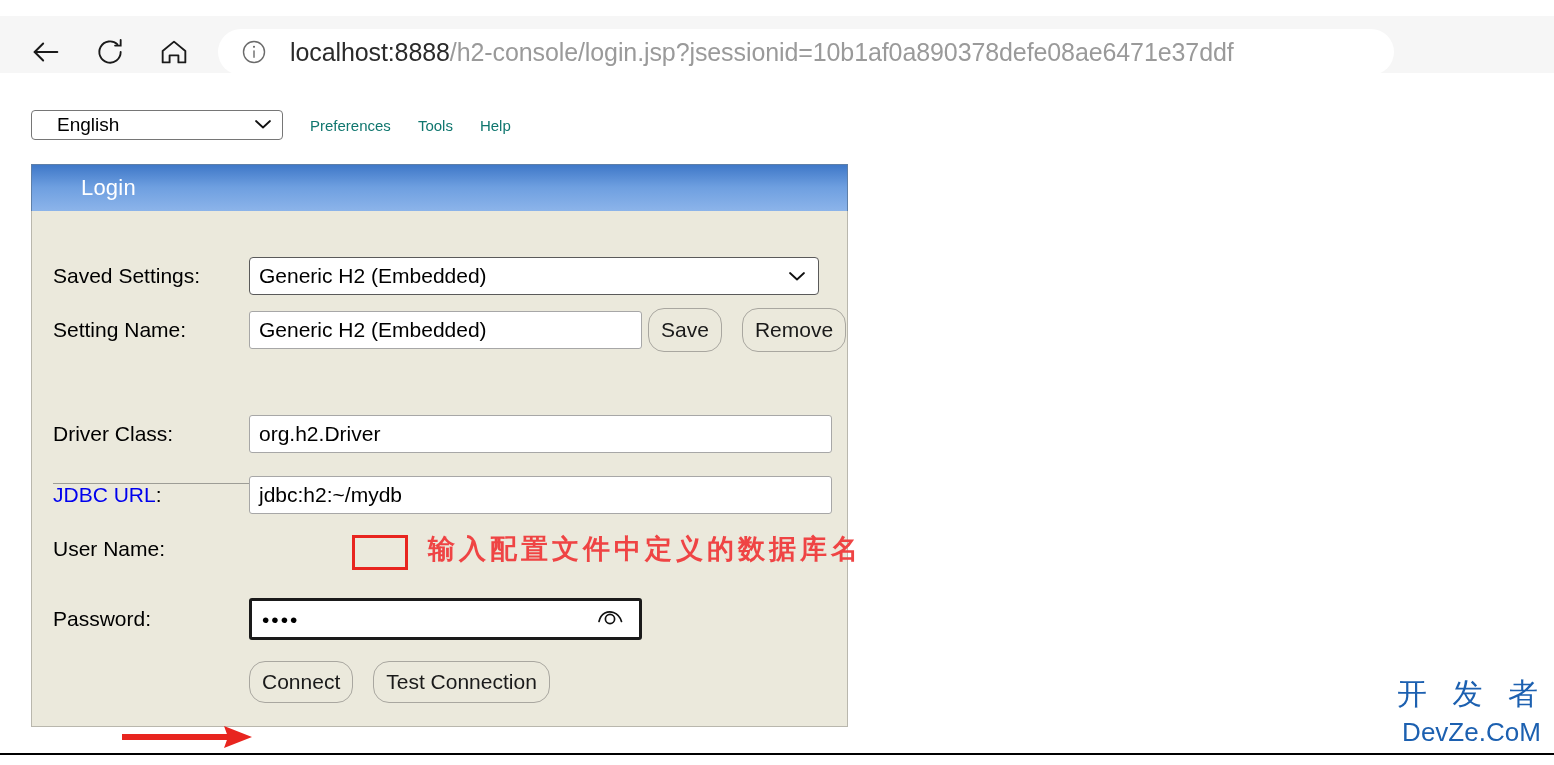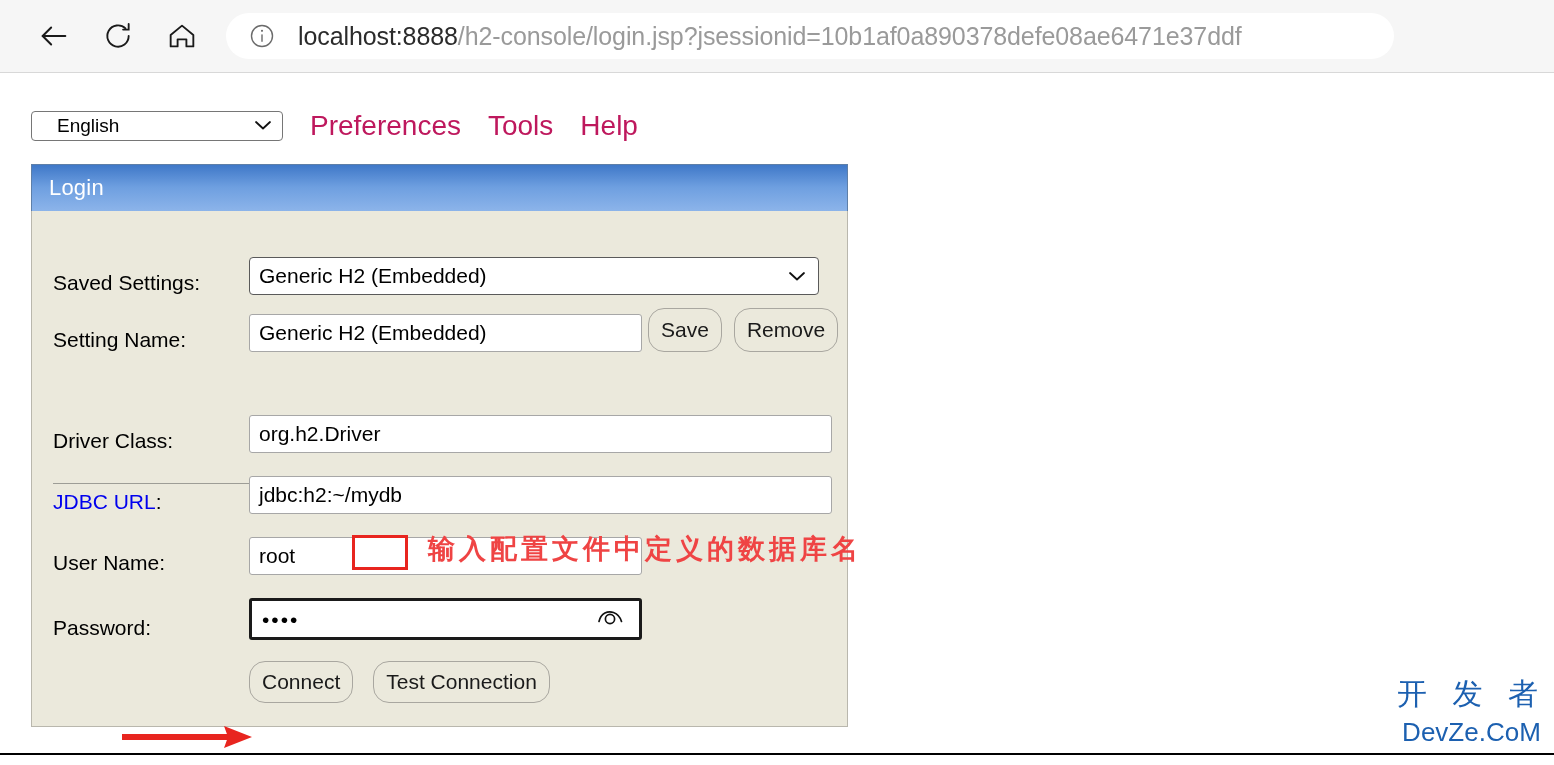--- a/index.html
+++ b/index.html
@@ -6,25 +6,25 @@
   html, body {
     margin: 0; padding: 0;
     width: 1554px; height: 765px;
     background: #ffffff;
     font-family: "Liberation Sans", sans-serif;
     overflow: hidden;
   }
 
   
   .browser-bar {
-    position: absolute; left: 0; top: 0;
+    position: absolute; left: 0; top: 16px;
     width: 1554px; height: 73px;
     background: #f6f6f6;
     border-bottom: 1px solid #d8d8d8;
-    display: flex; align-items: center; padding-left: 8px;
+    display: flex; align-items: center;
   }
   .nav-btn {
     width: 52px; height: 52px;
     margin-left: 12px;
     display: flex; align-items: center; justify-content: center;
     border-radius: 6px;
     flex: 0 0 auto;
   }
   .nav-btn:first-child { margin-left: 20px; }
   .nav-btn svg { display: block; }
@@ -68,22 +68,22 @@
     display: flex; align-items: center;
     padding: 0 25px;
     font-size: 19px; color: #000;
     position: relative;
   }
   .lang-select .chev {
     position: absolute; right: 9px; top: 50%;
     transform: translateY(-50%);
   }
   .toolbar a {
-    color: #be185d;
-    font-size: 28px;
+    color: #0f766e;
+    font-size: 15px;
     text-decoration: none;
     margin-left: 27px;
     white-space: nowrap;
   }
   .toolbar a:first-of-type { margin-left: 27px; }
 
   
   .panel {
     position: absolute; left: 31px; top: 92px;
     width: 817px; height: 562px;
@@ -97,27 +97,28 @@
     display: flex; align-items: center;
     padding-left: 17px;
     border: 1px solid #5e7fa8;
     border-bottom: none;
     margin: -1px -1px 0 -1px;
   }
   .panel-header .title {
     color: #ffffff;
     font-size: 22px;
     letter-spacing: 0.2px;
+    margin-left: 32px;
   }
 
   .form { padding: 0; position: relative; height: 515px; }
 
   .row {
     display: flex;
-    align-items: flex-end;
+    align-items: center;
     position: absolute;
     left: 21px;
   }
   .row .label {
     width: 196px;
     font-size: 21px;
     color: #000000;
     flex: 0 0 auto;
   }
   .row .label.link { color: #0000ee; }
@@ -327,44 +328,41 @@
           </span>
         </div>
       </div>
 
       <div class="row" id="row-setting">
         <span class="label">Setting Name:</span>
         <div class="inp" id="inp-setting">
           <span>Generic H2 (Embedded)</span>
         </div>
         <div class="btn" style="margin-left:6px;height:44px;">Save</div>
-        <div class="btn" style="margin-left:12px;height:44px;">Remove</div>
+        <div class="btn" style="margin-left:20px;height:44px;">Remove</div>
       </div>
 
       <div class="divider"></div>
 
       <div class="row" id="row-driver">
         <span class="label">Driver Class:</span>
         <div class="inp" id="inp-driver">
           <span>org.h2.Driver</span>
         </div>
       </div>
 
       <div class="row" id="row-jdbc">
         <span class="label link"><span>JDBC URL</span><span class="colon">:</span></span>
         <div class="inp" id="inp-jdbc">
           <span>jdbc:h2:~/mydb</span>
         </div>
       </div>
 
       <div class="row" id="row-user">
         <span class="label">User Name:</span>
-        <div class="inp" id="inp-user">
-          <span>root</span>
-        </div>
       </div>
 
       <div class="row" id="row-pass">
         <span class="label">Password:</span>
         <div class="pass-wrap">
           <span class="pass-dots">••••</span>
           <span class="eye">
             <svg width="30" height="22" viewBox="0 0 30 22" fill="none" stroke="#111" stroke-width="1.7">
               <path d="M4 15.5 C6 7 13 4.5 18.5 6.5 C23 8.2 25.5 12 26.5 15.5" stroke-linecap="round"></path>
               <circle cx="15" cy="13" r="4.6"></circle>

